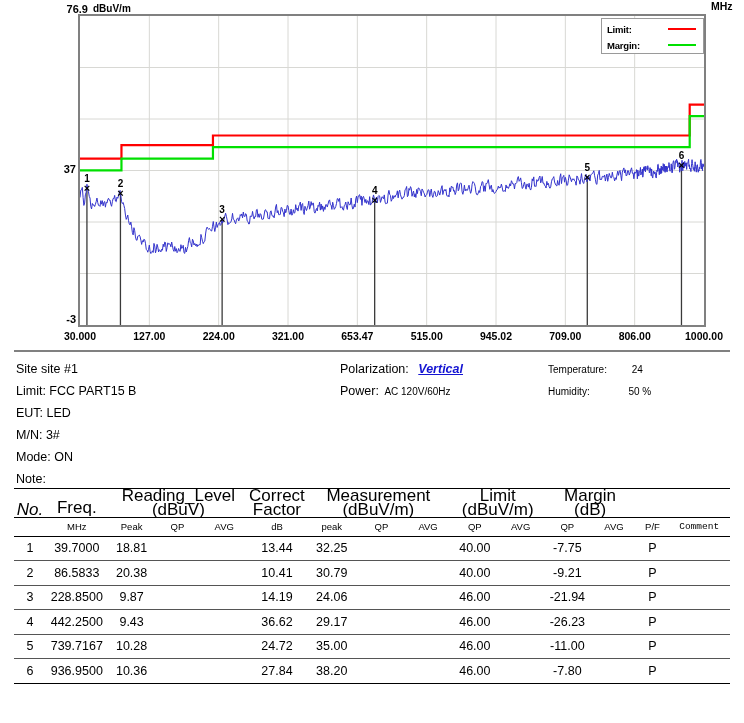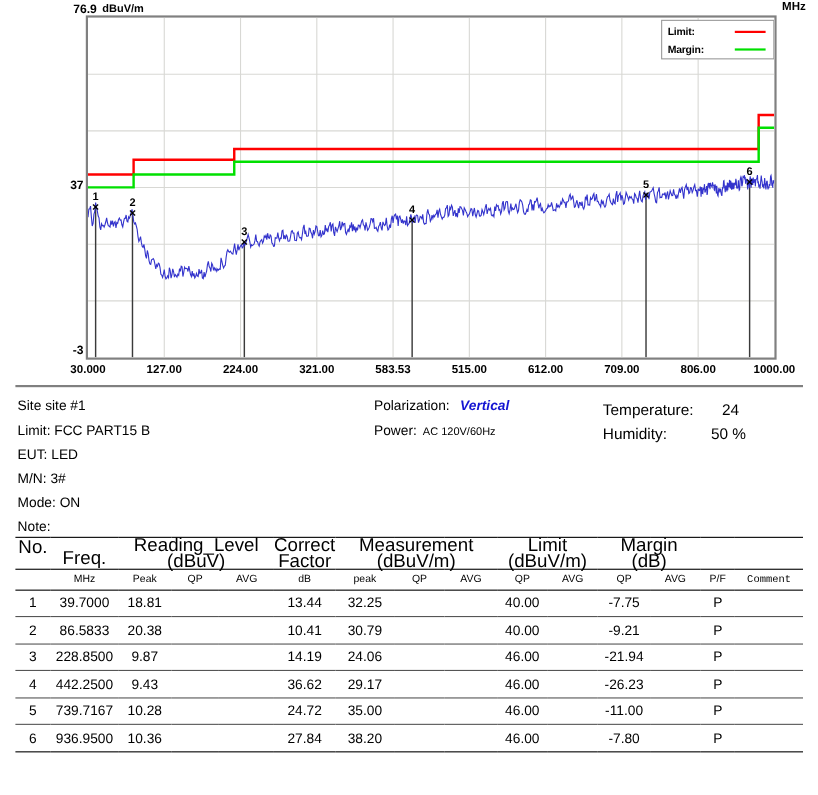--- a/index.html
+++ b/index.html
@@ -64,21 +64,21 @@
   
   #info-section {
     position:absolute; left:0; top:350px; width:744px; height:135px;
   }
   #info-rule-top {
     position:absolute; left:14px; top:0; width:716px; height:2px; background:#808080;
   }
   .info-line { position:absolute; font-size:12.5px; white-space:nowrap; }
   .info-col1 { left:16px; }
   .info-col2 { left:340px; }
-  .info-col3 { left:548px; font-size:14px; }
+  .info-col3 { left:548px; font-size:10px; }
   .info-key { font-weight:normal; }
   .val-vertical { color:#1414d2; font-weight:bold; font-style:italic; }
   .val-small { font-size:10px; }
 
   
   #table-section { position:absolute; left:0; top:488px; width:744px; }
   table#results { border-collapse: collapse; width: 716px; margin-left:14px; }
   table#results th, table#results td {
     padding:0; font-weight:normal; text-align:center; white-space:nowrap;
   }
@@ -156,23 +156,23 @@
         <span class="legend-swatch" id="sw-margin" style="border-top-color: rgb(0, 224, 0);"></span>
       </div>
     </div>
   </div>
 
   <div id="x-axis-labels">
       <span class="x-tick-label" style="left:80.0px">30.000</span>
       <span class="x-tick-label" style="left:149.3px">127.00</span>
       <span class="x-tick-label" style="left:218.7px">224.00</span>
       <span class="x-tick-label" style="left:288.0px">321.00</span>
-      <span class="x-tick-label" style="left:357.3px">583.53</span>
+      <span class="x-tick-label" style="left:357.3px">653.47</span>
       <span class="x-tick-label" style="left:426.7px">515.00</span>
-      <span class="x-tick-label" style="left:496.0px">612.00</span>
+      <span class="x-tick-label" style="left:496.0px">945.02</span>
       <span class="x-tick-label" style="left:565.3px">709.00</span>
       <span class="x-tick-label" style="left:634.7px">806.00</span>
       <span class="x-tick-label" style="left:704.0px">1000.00</span>
     </div>
   <div id="x-unit-label">MHz</div>
 </div>
 
 <div id="info-section">
   <div id="info-rule-top"></div>
 
@@ -196,21 +196,21 @@
     <span class="info-key">Mode:</span>
     <span>ON</span>
   </div>
   <div class="info-line info-col1" style="top:122px;">
     <span class="info-key">Note:</span>
     <span></span>
   </div>
 
   <div class="info-line info-col2" style="top:12px;">
     <span class="info-key">Polarization:</span>
-    <span class="val-vertical" style="margin-left:6px;">Vertical</span>
+    <span class="val-vertical" style="margin-left:6px;text-decoration:underline;">Vertical</span>
   </div>
   <div class="info-line info-col2" style="top:34px;">
     <span class="info-key">Power:</span>
     <span class="val-small" style="margin-left:2px;">AC 120V/60Hz</span>
   </div>
 
   <div class="info-line info-col3" style="top:14px;">
     <span class="info-key">Temperature:</span>
     <span style="margin-left:22px;">24</span>
   </div>
@@ -237,21 +237,21 @@
       <col style="width:48px">
         <col style="width:46px">
       <col style="width:32px">
         <col style="width:62px">
     </colgroup>
     <thead>
       <tr class="rule-thick">
           <td colspan="15"></td>
         </tr>
       <tr class="grp-head">
-        <td rowspan="1" style="vertical-align:bottom;padding-bottom:12px;">No.</td>
+        <td rowspan="1" style="vertical-align:bottom;padding-bottom:0;font-style:italic;">No.</td>
         <td rowspan="1" style="vertical-align:bottom;padding-bottom:2px;">Freq.</td>
         <td colspan="3">
           <div>Reading_Level</div>
           <div>(dBuV)</div>
         </td>
         <td colspan="1">
           <div>Correct</div>
           <div>Factor</div>
         </td>
         <td colspan="3">

